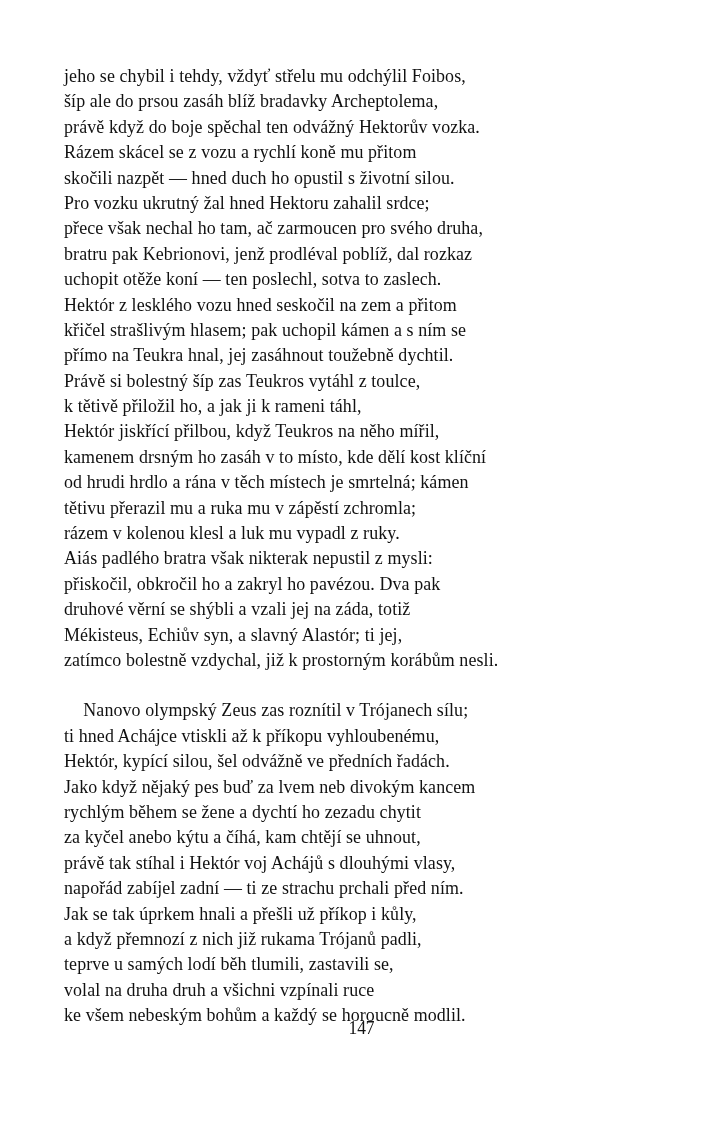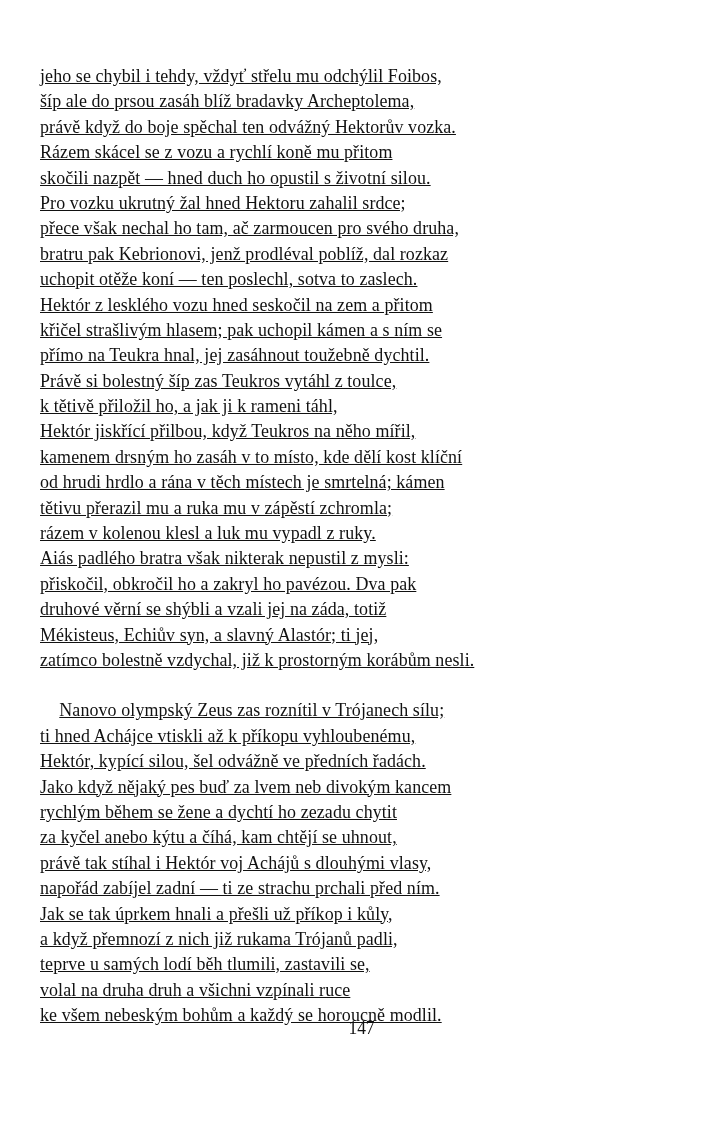--- a/index.html
+++ b/index.html
@@ -10,24 +10,23 @@
     body {
       width: 723px;
       height: 1134px;
       position: relative;
       overflow: hidden;
       font-family: "Liberation Serif", "DejaVu Serif", serif;
       color: #111111;
     }
     .page {
       position: absolute;
-      left: 40px;
+      left: 64px;
       top: 63px;
       width: 640px;
-      text-decoration: underline;
     }
     .stanza {
       margin: 0;
       padding: 0;
     }
     .line {
       display: block;
       font-size: 19.5px;
       line-height: 25.4px;
       height: 25.4px;

